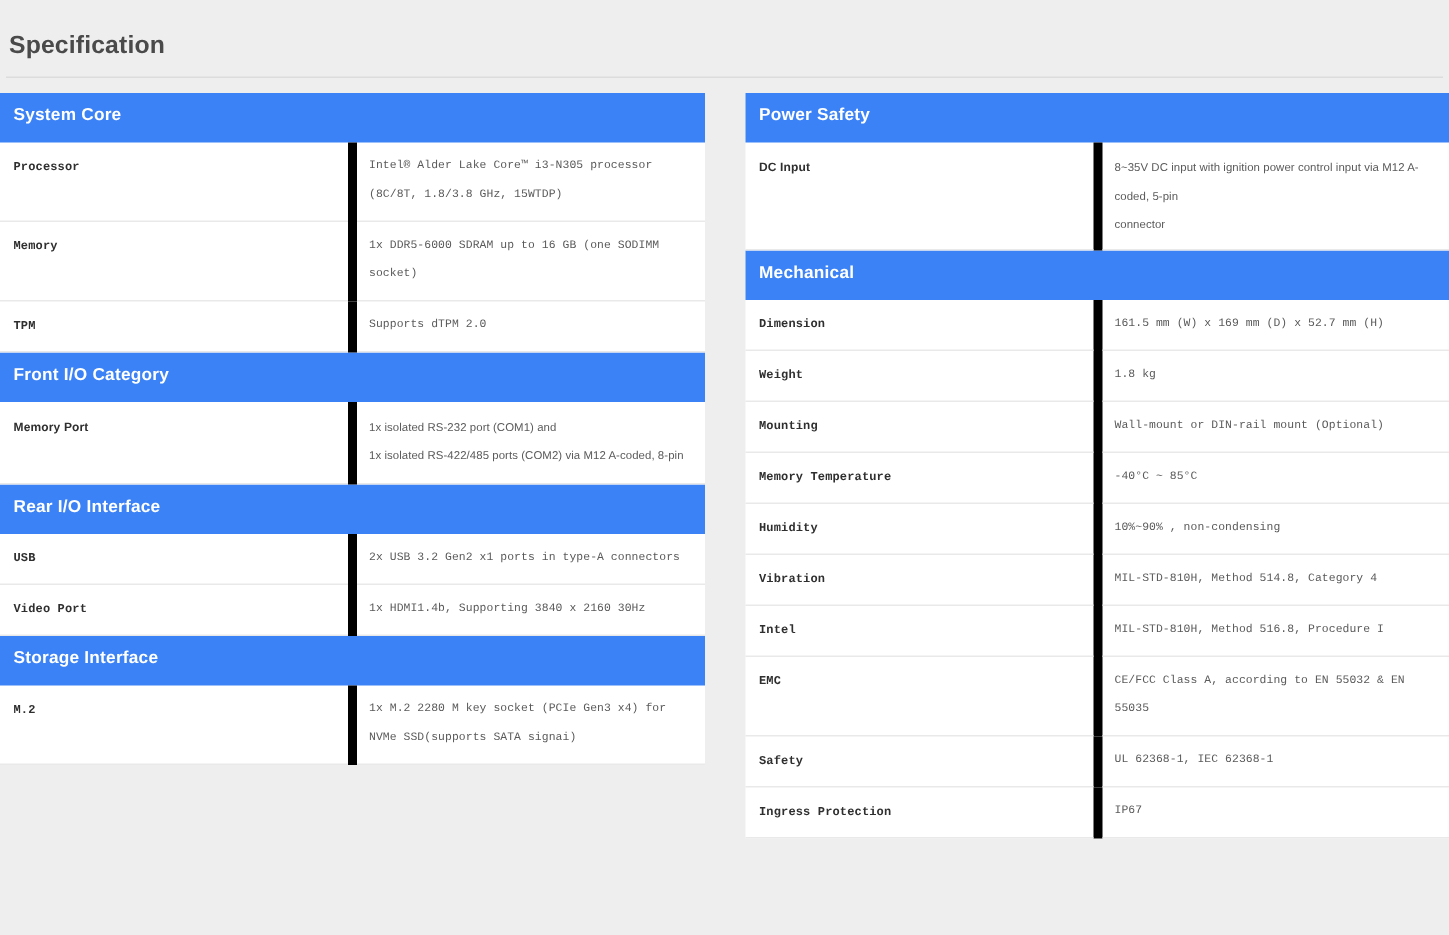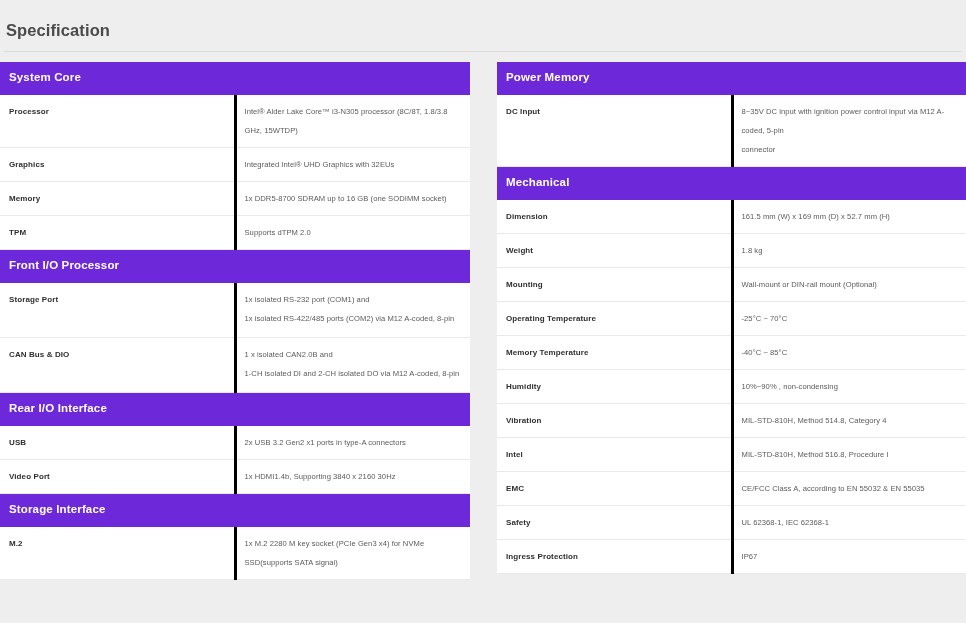--- a/index.html
+++ b/index.html
@@ -48,21 +48,21 @@
     width: 100%;
     border-collapse: collapse;
     background: #ffffff;
     table-layout: fixed;
   }
   table.spec td,
   table.spec th {
     vertical-align: top;
   }
   tr.section-row > th {
-    background: #6d28d9;
+    background: #3b82f6;
     color: #ffffff;
     font-size: 11.5px;
     font-weight: bold;
     text-align: left;
     padding: 9px 0 9px 9px;
     height: 15px;
     letter-spacing: .15px;
   }
   tr.spec-row > td {
     border-bottom: 1px solid #e9e9e9;
@@ -70,27 +70,27 @@
     line-height: 19px;
   }
   tr.spec-row > td.lbl {
     font-weight: bold;
     color: #2f2f2f;
     padding: 7px 4px 7px 9px;
     letter-spacing: .1px;
   }
   tr.spec-row > td.val {
     color: #5a5a5a;
-    border-left: 3px solid #000000;
+    border-left: 6px solid #000000;
     padding: 7px 8px 7px 8px;
     font-size: 7.6px;
     letter-spacing: .05px;
   }
   tr.spec-row.tall > td { height: 40px; }
-  tr.spec-row.short > td { height: 19px; }
+  tr.spec-row.short > td { height: 19px; font-family: Liberation Mono, monospace; }
   .val-line { display: block; }
   
   .col-left td.lbl { width: 81px; }
   .col-left td.val { width: 380px; }
   
   .col-right td.lbl { width: 105px; }
   .col-right td.val { width: 356px; }
 </style>
 </head>
 <body>
@@ -107,52 +107,39 @@
             <tr class="section-row">
               <th colspan="2">System Core</th>
             </tr>
             <tr class="spec-row short">
               <td class="lbl">Processor</td>
               <td class="val">
                 <span class="val-line">Intel® Alder Lake Core™ i3-N305 processor (8C/8T, 1.8/3.8 GHz, 15WTDP)</span>
               </td>
             </tr>
             <tr class="spec-row short">
-              <td class="lbl">Graphics</td>
-              <td class="val">
-                <span class="val-line">Integrated Intel® UHD Graphics with 32EUs</span>
-              </td>
-            </tr>
-            <tr class="spec-row short">
               <td class="lbl">Memory</td>
               <td class="val">
-                <span class="val-line">1x DDR5-8700 SDRAM up to 16 GB (one SODIMM socket)</span>
+                <span class="val-line">1x DDR5-6000 SDRAM up to 16 GB (one SODIMM socket)</span>
               </td>
             </tr>
             <tr class="spec-row short">
               <td class="lbl">TPM</td>
               <td class="val">
                 <span class="val-line">Supports dTPM 2.0</span>
               </td>
             </tr>
             <tr class="section-row">
-              <th colspan="2">Front I/O Processor</th>
+              <th colspan="2">Front I/O Category</th>
             </tr>
             <tr class="spec-row tall">
-              <td class="lbl">Storage Port</td>
+              <td class="lbl">Memory Port</td>
               <td class="val">
                 <span class="val-line">1x isolated RS-232 port (COM1) and</span>
                 <span class="val-line">1x isolated RS-422/485 ports (COM2) via M12 A-coded, 8-pin</span>
-              </td>
-            </tr>
-            <tr class="spec-row tall">
-              <td class="lbl">CAN Bus &amp; DIO</td>
-              <td class="val">
-                <span class="val-line">1 x isolated CAN2.0B and</span>
-                <span class="val-line">1-CH isolated DI and 2-CH isolated DO via M12 A-coded, 8-pin</span>
               </td>
             </tr>
             <tr class="section-row">
               <th colspan="2">Rear I/O Interface</th>
             </tr>
             <tr class="spec-row short">
               <td class="lbl">USB</td>
               <td class="val">
                 <span class="val-line">2x USB 3.2 Gen2 x1 ports in type-A connectors</span>
               </td>
@@ -172,21 +159,21 @@
                 <span class="val-line">1x M.2 2280 M key socket (PCIe Gen3 x4) for NVMe SSD(supports SATA signai)</span>
               </td>
             </tr>
           </tbody>
       </table>
     </div>
     <div class="col col-right">
       <table class="spec">
         <tbody>
             <tr class="section-row">
-              <th colspan="2">Power Memory</th>
+              <th colspan="2">Power Safety</th>
             </tr>
             <tr class="spec-row tall">
               <td class="lbl">DC Input</td>
               <td class="val">
                 <span class="val-line">8~35V DC input with ignition power control input via M12 A-coded, 5-pin</span>
                 <span class="val-line">connector</span>
               </td>
             </tr>
             <tr class="section-row">
               <th colspan="2">Mechanical</th>
@@ -200,26 +187,20 @@
             <tr class="spec-row short">
               <td class="lbl">Weight</td>
               <td class="val">
                 <span class="val-line">1.8 kg</span>
               </td>
             </tr>
             <tr class="spec-row short">
               <td class="lbl">Mounting</td>
               <td class="val">
                 <span class="val-line">Wall-mount or DIN-rail mount (Optional)</span>
-              </td>
-            </tr>
-            <tr class="spec-row short">
-              <td class="lbl">Operating Temperature</td>
-              <td class="val">
-                <span class="val-line">-25°C ~ 70°C</span>
               </td>
             </tr>
             <tr class="spec-row short">
               <td class="lbl">Memory Temperature</td>
               <td class="val">
                 <span class="val-line">-40°C ~ 85°C</span>
               </td>
             </tr>
             <tr class="spec-row short">
               <td class="lbl">Humidity</td>

